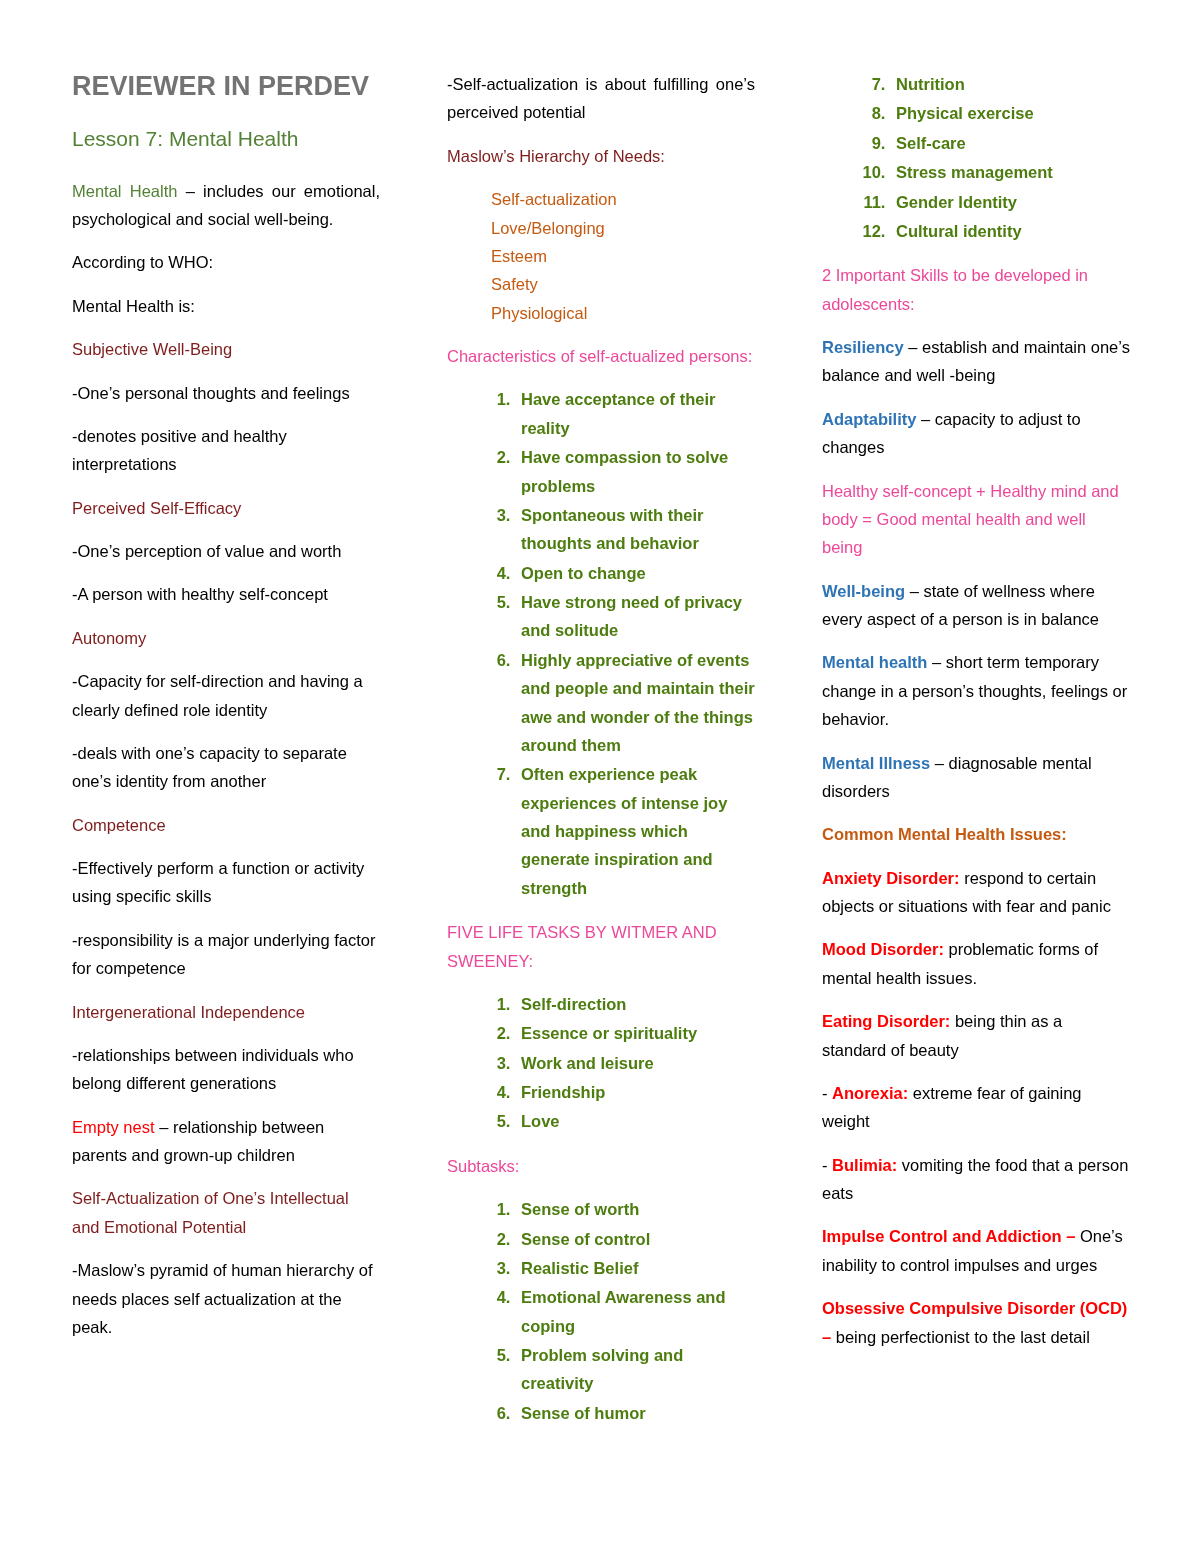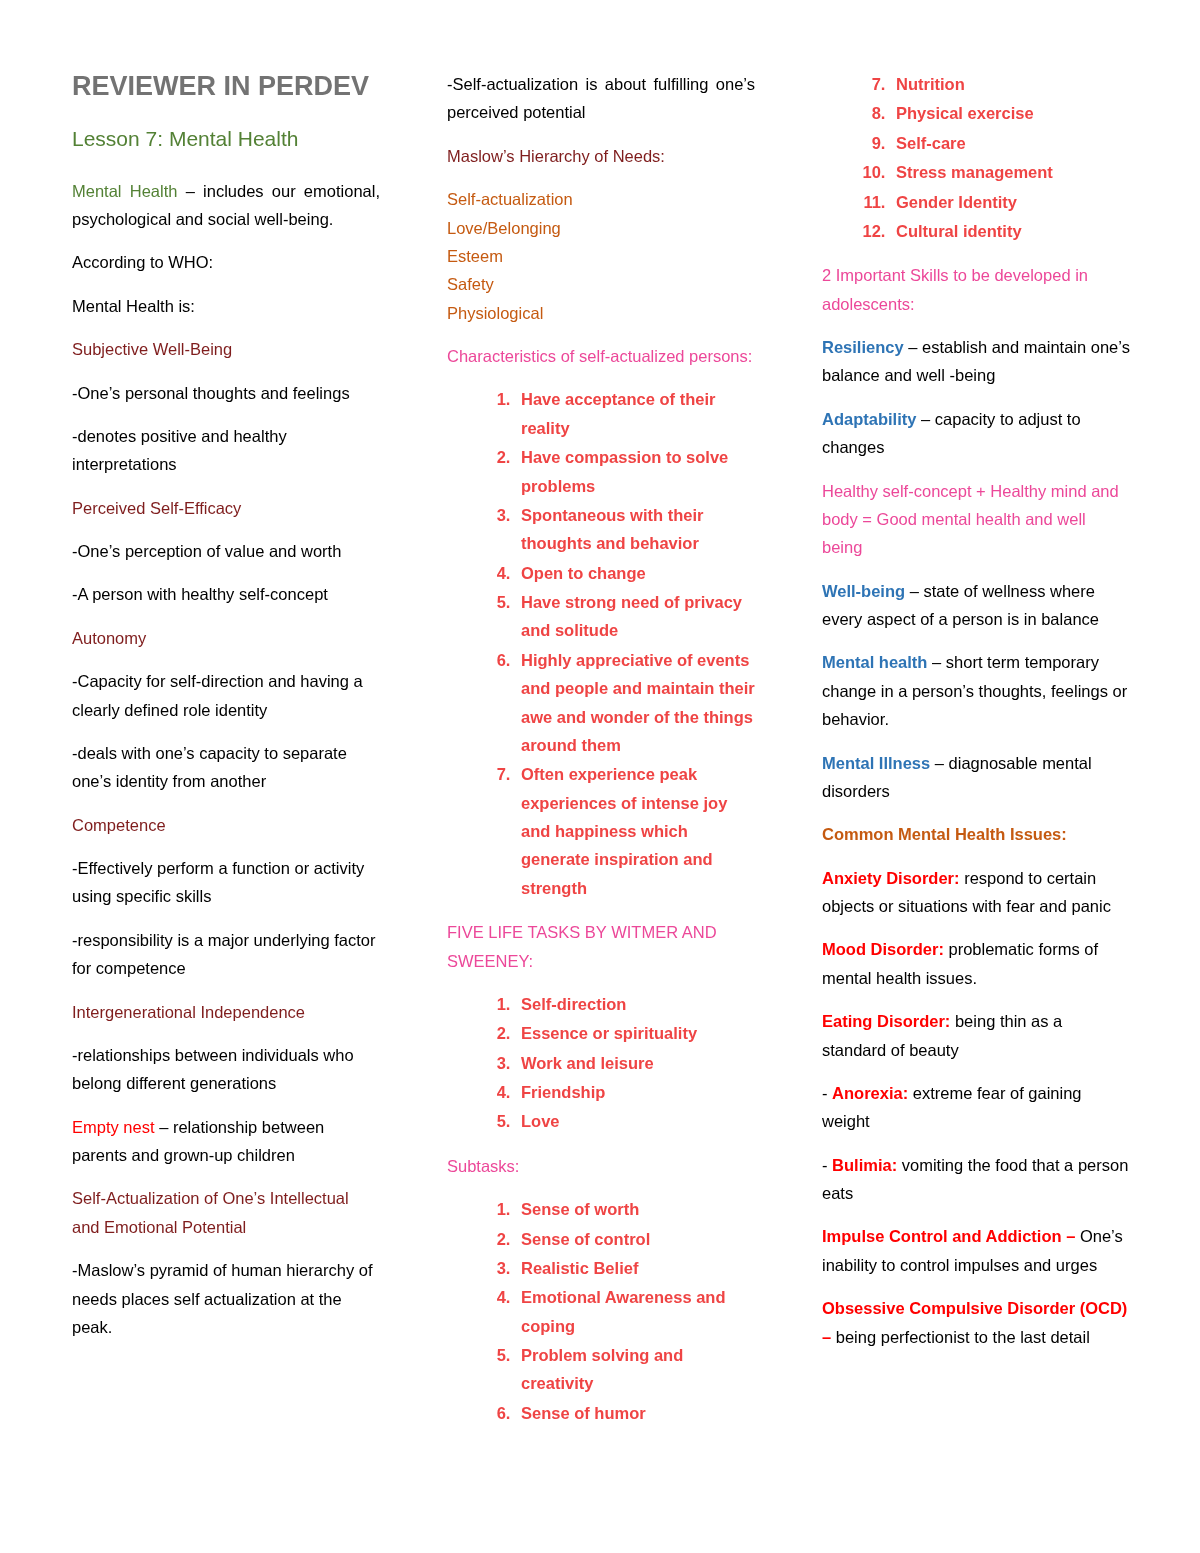--- a/index.html
+++ b/index.html
@@ -43,29 +43,29 @@
   .sect-head { color:#7f1d1d; }
   .orange-bold { color:#C55A11; font-weight:bold; }
   .red-head { color:#ec4899; font-weight:normal; }
   .red-term { color:#FF0000; font-weight:bold; }
   .red-plain { color:#FF0000; }
   .blue-term { color:#2E74B5; font-weight:bold; }
 
   ol.gold-list {
     margin:0 0 16px 0;
     padding-left:68px;
-    color:#ef4444;
+    color:#4d7c0f;
     font-weight:bold;
     line-height:1.72;
     list-style:decimal;
   }
   ol.gold-list li { padding-left:6px; margin-bottom:1px; }
 
   .maslow-levels { margin:0 0 15px 0; color:#C55A11; }
-  .maslow-levels div { line-height:1.72; }
+  .maslow-levels div { line-height:1.72;margin-left:44px; }
 </style>
 </head>
 <body>
 
 <div class="page">
 
   <div class="col">
     <h1 class="doc-title">REVIEWER IN PERDEV</h1>
     <h2 class="lesson">Lesson 7: Mental Health</h2>
 

